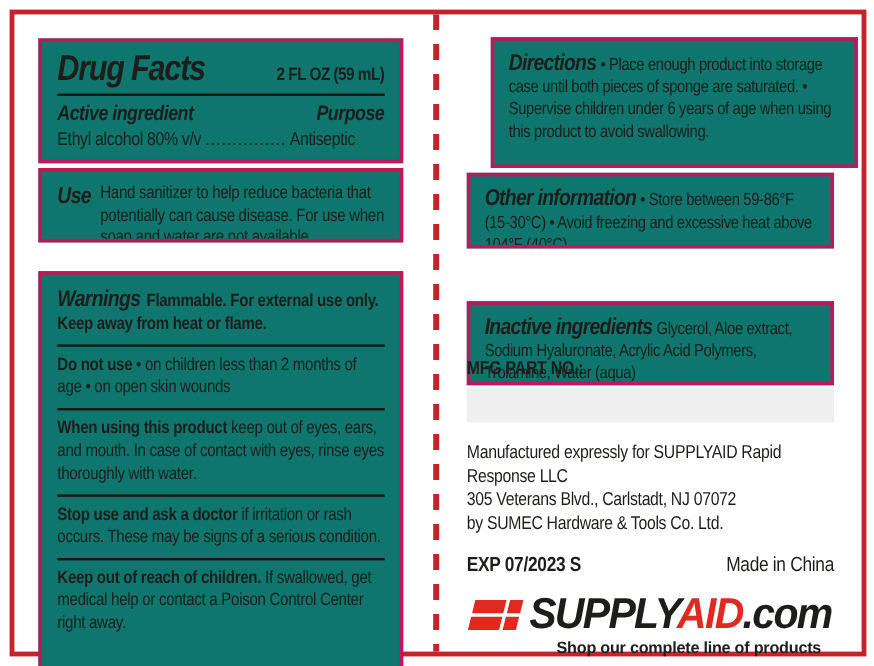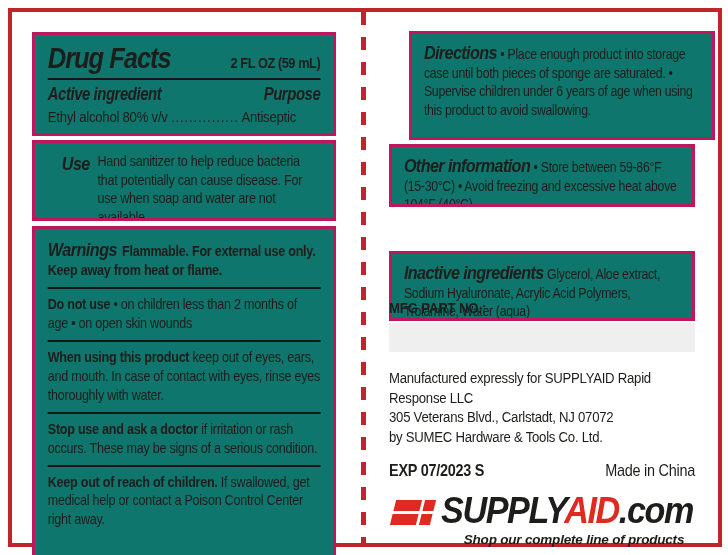--- a/index.html
+++ b/index.html
@@ -20,21 +20,21 @@
   }
   .cutline{
     position:absolute;left:361px;top:12px;height:531px;width:5px;
     background:repeating-linear-gradient(to bottom,var(--frame-red) 0 13px,transparent 13px 25px);
   }
   .bx{
     position:absolute;border:3px solid #be185d;background:#0f766e;box-sizing:border-box;
     overflow:hidden;
   }
   #boxA{left:32px;top:32px;width:304px;height:104px;}
-  #boxB{left:32px;top:140px;width:304px;height:81px;padding-left:14px;}
+  #boxB{left:32px;top:140px;width:304px;height:62px;}
   #boxC{left:32px;top:226px;width:304px;height:350px;}
   #boxD{left:377px;top:31px;width:306px;height:109px;margin-left:32px;}
   #boxE{left:389px;top:144px;width:306px;height:63px;}
   #boxF{left:389px;top:211px;width:306px;height:70px;margin-top:40px;}
   .cond{width:117.65%;transform:scaleX(0.85);transform-origin:0 0;box-sizing:border-box;}
 
   
   .dfpad{padding:6px 15px 0;}
   .df-titlerow{display:flex;justify-content:space-between;align-items:baseline;}
   .df-title{font-style:italic;font-weight:800;font-size:30px;letter-spacing:-1.2px;}
@@ -72,21 +72,21 @@
   
   #logoBlock{position:absolute;left:389px;top:474px;width:312px;margin-top:19px;}
   .logo-row{display:flex;align-items:center;}
   .logo-icon{display:flex;flex-direction:column;gap:3px;margin:2px 8px 0 4px;transform:skewX(-14deg);}
   .icon-row{display:flex;gap:3px;}
   .bar-wide{width:26px;height:11px;background:var(--logo-red);}
   .bar-sm{width:11px;height:11px;background:var(--logo-red);}
   .wordmark{font-style:italic;font-weight:800;font-size:36px;letter-spacing:-1.5px;
             transform:scaleX(0.95);transform-origin:0 50%;white-space:nowrap;line-height:1;}
   .wm-aid{color:var(--logo-red);}
-  .tagline{font-style:italic;font-weight:700;font-size:13.5px;letter-spacing:-0.2px;
+  .tagline{font-weight:700;font-size:13.5px;letter-spacing:-0.2px;
            margin:3px 0 0 58px;text-align:center;}
 </style>
 </head>
 <body>
 
 <div class="frame"></div>
 <div class="cutline"></div>
 
 <div id="boxA" class="bx">
   <div class="cond dfpad">

